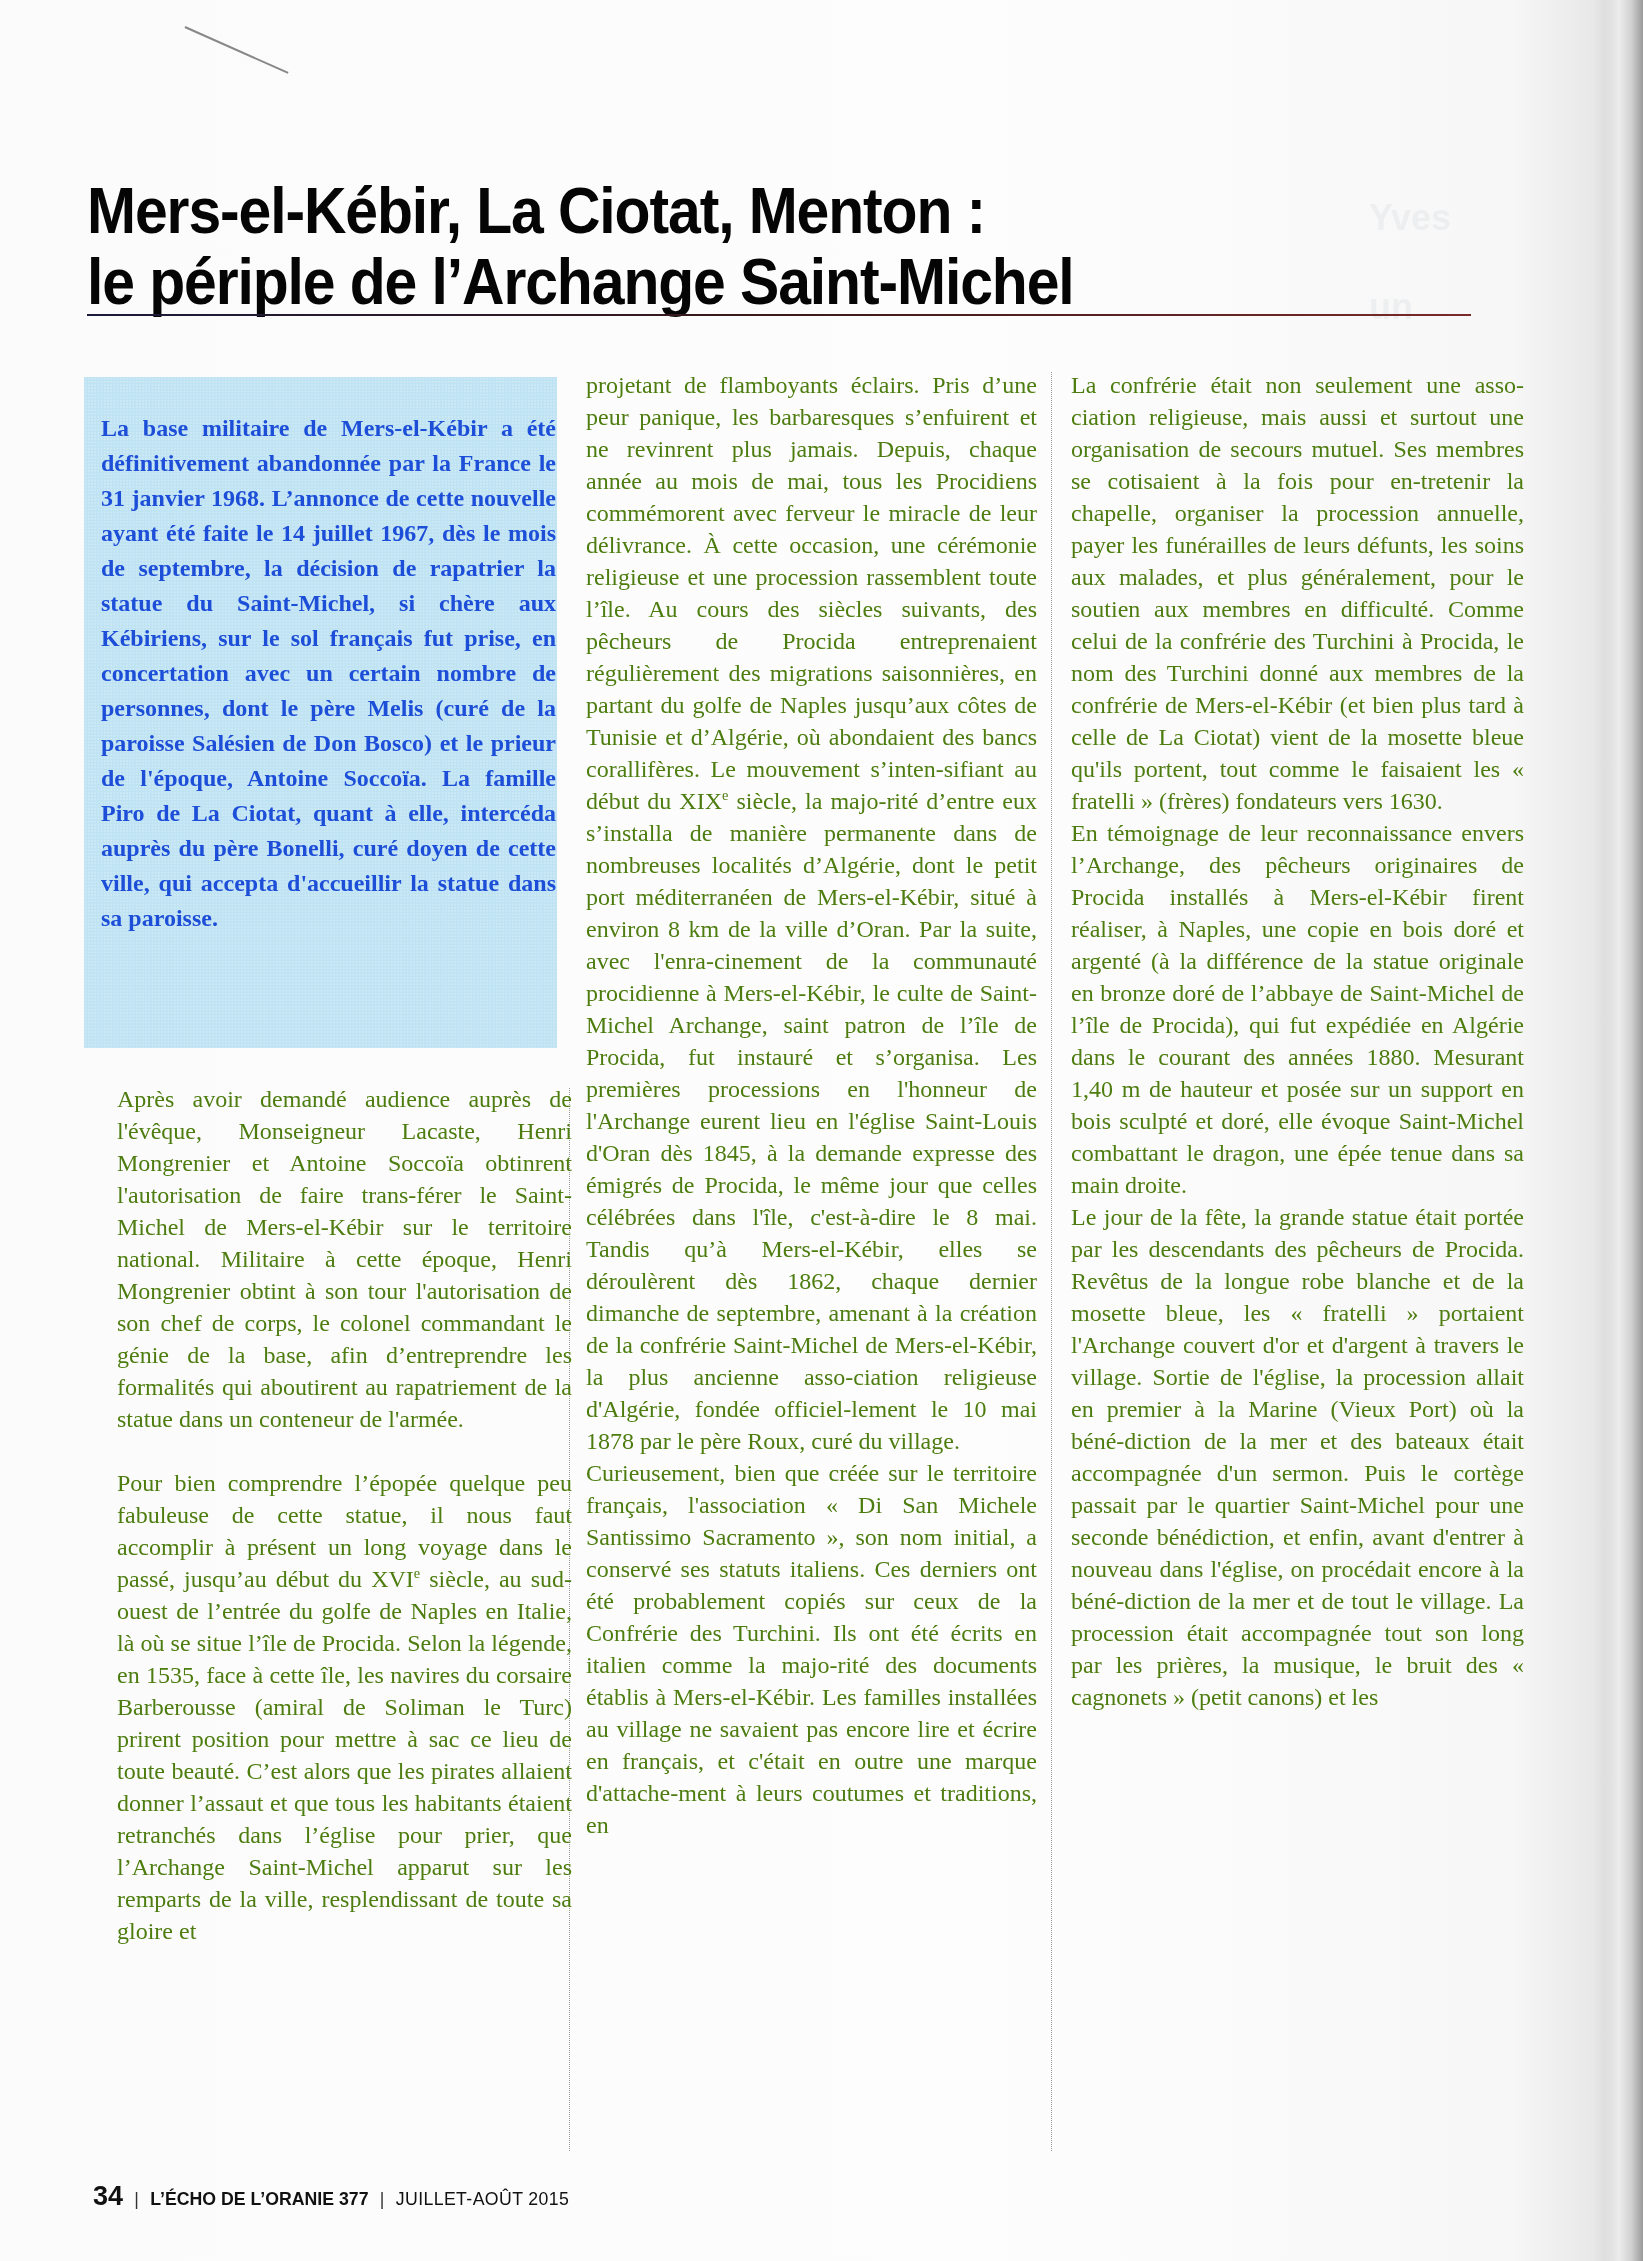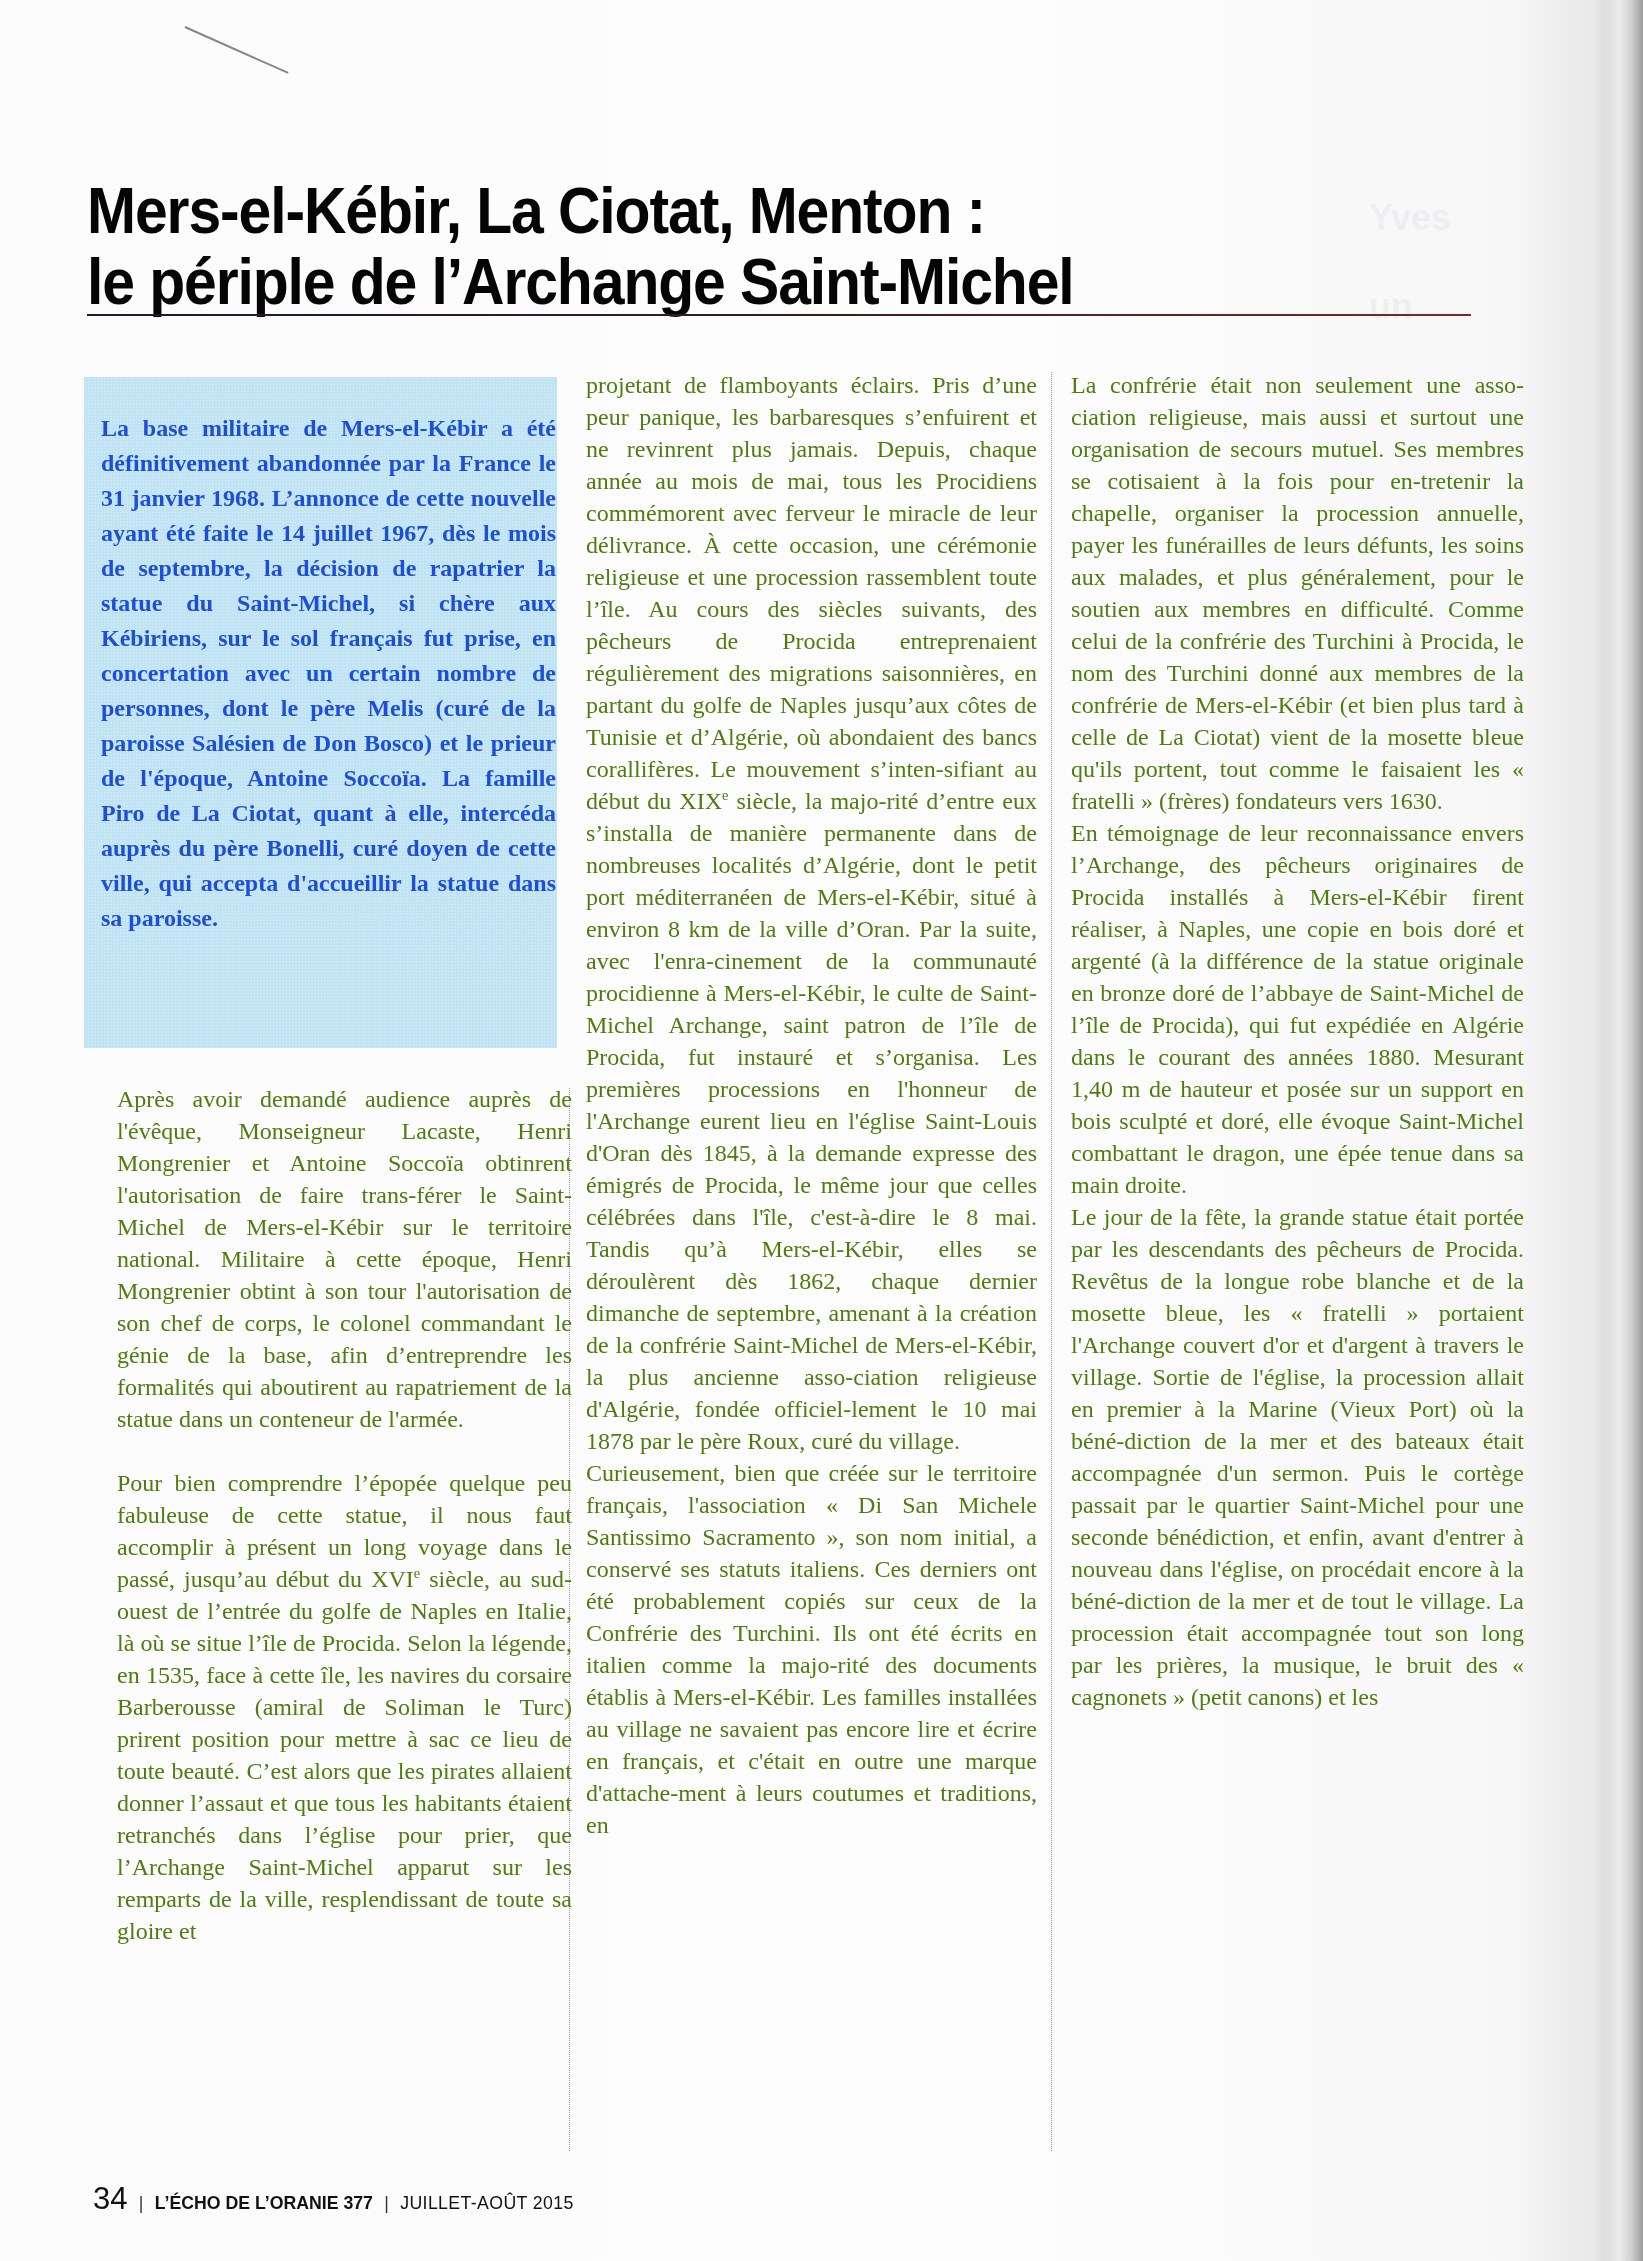--- a/index.html
+++ b/index.html
@@ -56,21 +56,21 @@
       position: absolute; width: 0; border-left: 1.6px dotted #9a9a9a;
     }
     .divider-1 { left: 569px; top: 1088px; height: 1063px; }
     .divider-2 { left: 1051px; top: 372px; height: 1779px; }
     sup { font-size: 60%; line-height: 0; vertical-align: super; }
     .footer {
       position: absolute; left: 93px; top: 2181px;
       font-family: "Liberation Sans", "DejaVu Sans", sans-serif; font-size: 17.7px; color: #111;
       white-space: nowrap;
     }
-    .footer .num { font-weight: normal; font-size: 31px; }
+    .footer .num { font-weight: bold; font-size: 27px; }
     .footer .pub { font-weight: bold; }
     .footer .sep { margin: 0 6.4px; font-weight: normal; color: #333; }
     .footer .date { font-weight: normal; letter-spacing: 0.4px; }
   </style>
 </head>
 <body>
 
 <div class="scan-mark"></div>
 <div class="ghost-text">Yves<br>un</div>
 <div class="page-fold"></div>

